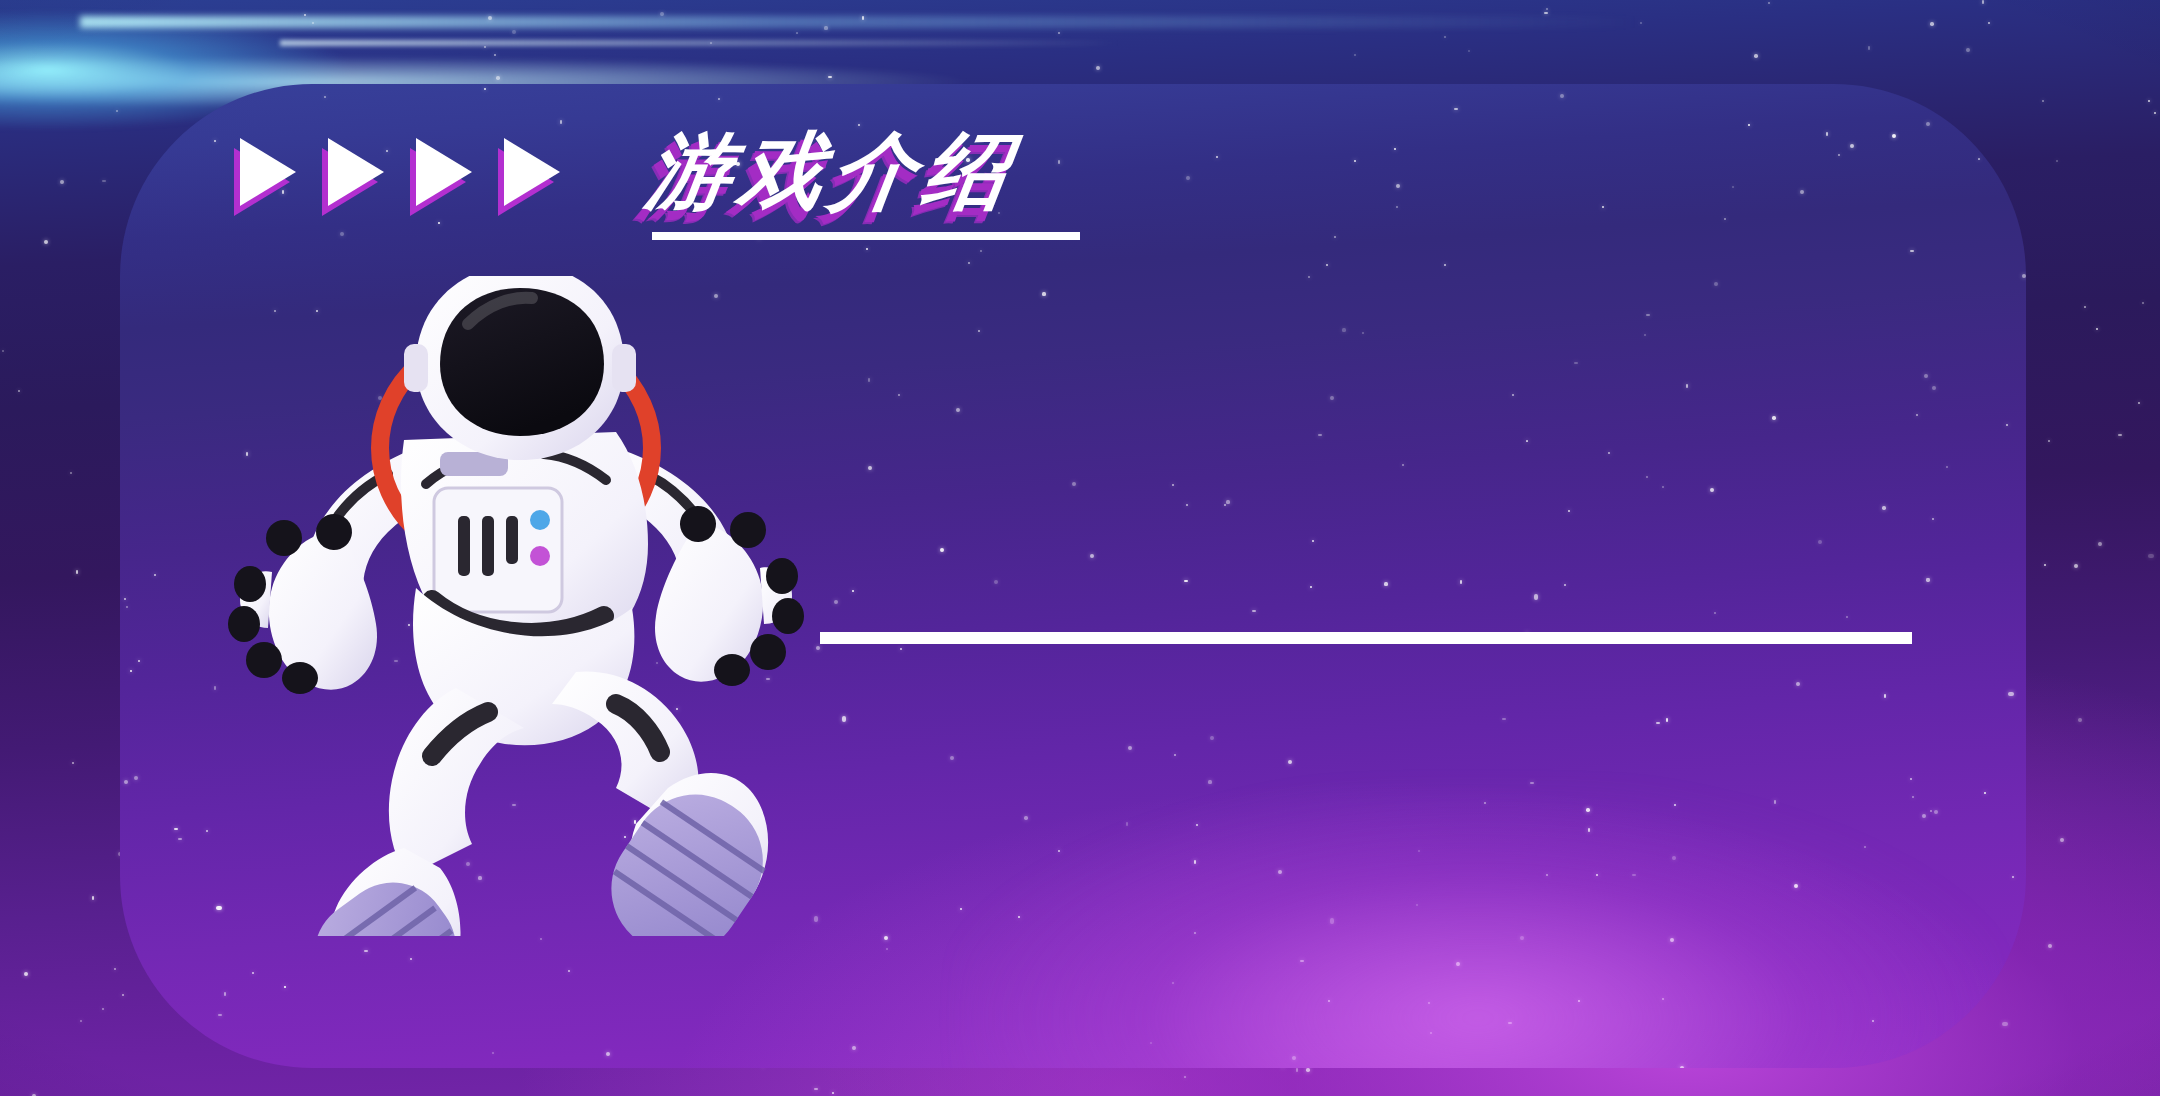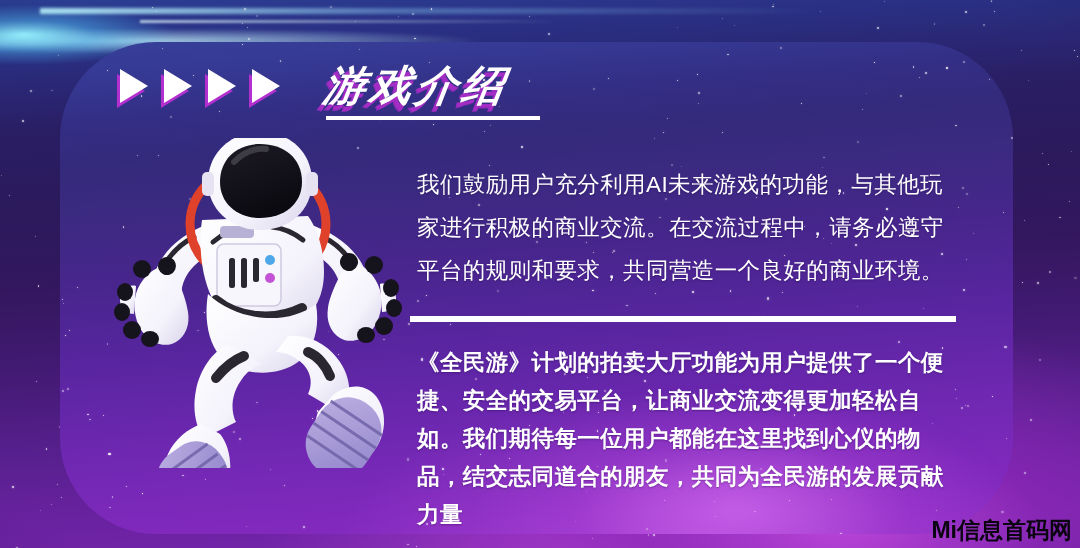--- a/index.html
+++ b/index.html
@@ -856,27 +856,20 @@
         <rect x="44" y="308" width="70" height="62" rx="28" fill="url(#soleG)"></rect>
         <g stroke="#6f63a8" stroke-width="3" opacity="0.85">
           <line x1="48" y1="322" x2="110" y2="322"></line>
           <line x1="46" y1="336" x2="112" y2="336"></line>
           <line x1="46" y1="350" x2="112" y2="350"></line>
         </g>
       </g>
     </svg>
   </div>
 
-  <div class="body-block">
-    <p class="para regular">我们鼓励用户充分利用AI未来游戏的功能，与其他玩家进行积极的商业交流。在交流过程中，请务必遵守平台的规则和要求，共同营造一个良好的商业环境。</p>
+
+  <div class="divider"></div>
+
+
+  <div class="watermark">
   </div>
 
-  <div class="divider"></div>
-
-  <div class="body-block-2">
-    <p class="para bold">《全民游》计划的拍卖大厅功能为用户提供了一个便捷、安全的交易平台，让商业交流变得更加轻松自如。我们期待每一位用户都能在这里找到心仪的物品，结交志同道合的朋友，共同为全民游的发展贡献力量</p>
-  </div>
-
-  <div class="watermark">
-    <span class="wm-brand">Mi信息首码网</span>
-  </div>
-
 </div>
 
 </body></html>

